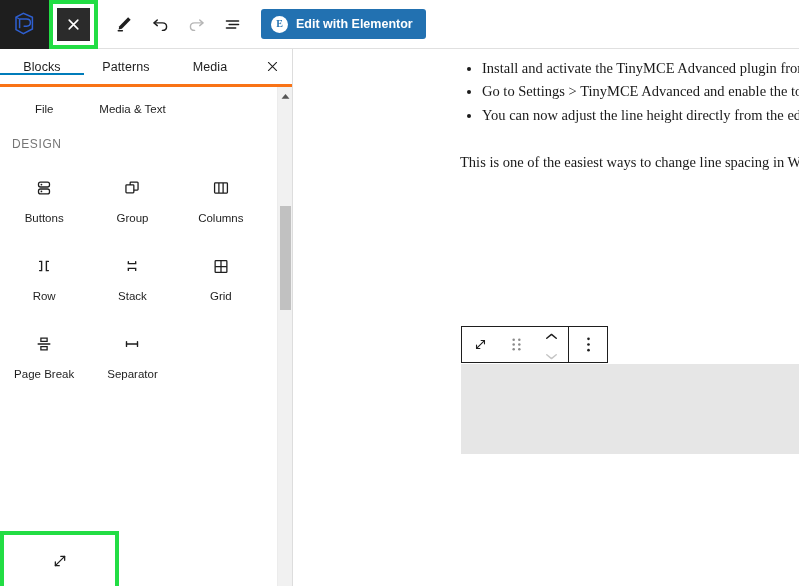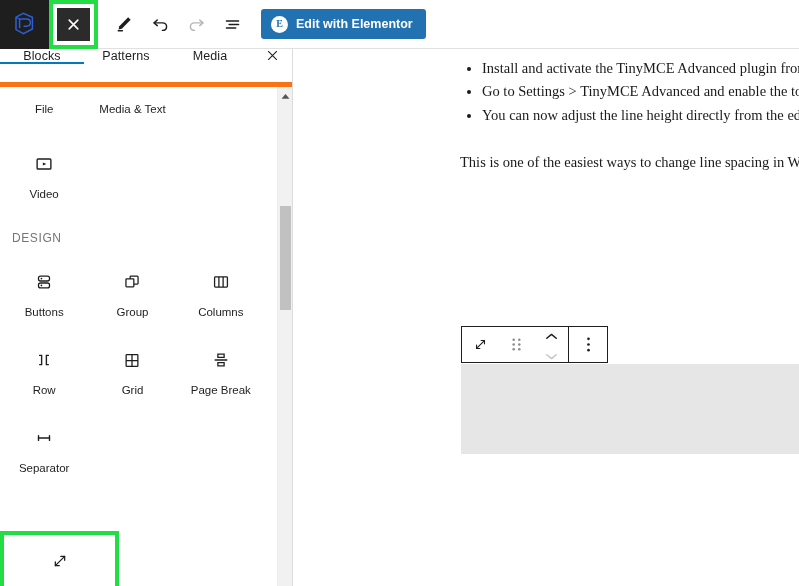--- a/index.html
+++ b/index.html
@@ -78,22 +78,22 @@
     position: absolute; top: 49px; left: 0;
     width: 293px; height: 537px;
     background: #ffffff;
     border-right: 1px solid #ddd;
     overflow: hidden;
   }
 
   .panel-tabs {
     position: relative;
     height: 38px;
-    display: flex; align-items: flex-start;
-    border-bottom: 5px solid #f97316;
+    display: flex; align-items: center;
+    border-bottom: 3px solid #f97316;
   }
   .ptab {
     flex: 1 1 0; display:flex; align-items:center; justify-content:center;
     font-size: 12.5px; color: #1e1e1e; cursor: pointer;
     position: relative; letter-spacing: .1px;
   }
   .ptab.active::after {
     content:""; position:absolute; left:0; right:0; bottom:-1px;
     height: 2px; background: #007cba;
   }
@@ -324,33 +324,20 @@
 
       <div class="grid" style="margin-top:6px;">
         <div class="block-cell label-only">
           <span class="blabel">File</span>
         </div>
         <div class="block-cell label-only">
           <span class="blabel">Media &amp; Text</span>
         </div>
       </div>
 
-      <div class="grid" style="margin-top:16px;">
-        <div class="block-cell">
-          <span class="bicon">
-            <svg width="22" height="22" viewBox="0 0 24 24" fill="none" stroke="#1e1e1e" stroke-width="1.5">
-              <rect x="4.5" y="6.5" width="15" height="11" rx="1"></rect>
-              <path d="M10.8 10.3 L14.6 12 L10.8 13.7 Z" fill="#1e1e1e" stroke="none"></path>
-            </svg>
-          </span>
-          <span class="blabel">Video</span>
-        </div>
-        <div class="block-cell"></div>
-        <div class="block-cell"></div>
-      </div>
 
       <div class="section-title" style="margin-top:10px;">DESIGN</div>
 
       <div class="grid" style="margin-top:16px;">
 
         <div class="block-cell">
           <span class="bicon">
             <svg width="22" height="22" viewBox="0 0 24 24" fill="none" stroke="#1e1e1e" stroke-width="1.4">
               <rect x="6" y="5.5" width="12" height="5.4" rx="2.2"></rect>
               <rect x="6" y="13.1" width="12" height="5.4" rx="2.2"></rect>
@@ -384,20 +371,29 @@
         <div class="block-cell">
           <span class="bicon">
             <svg width="22" height="22" viewBox="0 0 24 24" fill="none" stroke="#1e1e1e" stroke-width="1.5" stroke-linecap="round">
               <path d="M7.2 7 H9.4 V17 H7.2"></path>
               <path d="M16.8 7 H14.6 V17 H16.8"></path>
             </svg>
           </span>
           <span class="blabel">Row</span>
         </div>
 
+        <div class="block-cell">
+          <span class="bicon">
+            <svg width="22" height="22" viewBox="0 0 24 24" fill="none" stroke="#1e1e1e" stroke-width="1.5" stroke-linecap="round">
+              <path d="M8 7.2 V9.4 H16 V7.2"></path>
+              <path d="M8 16.8 V14.6 H16 V16.8"></path>
+            </svg>
+          </span>
+          <span class="blabel">Stack</span>
+        </div>
 
         <div class="block-cell">
           <span class="bicon">
             <svg width="22" height="22" viewBox="0 0 24 24" fill="none" stroke="#1e1e1e" stroke-width="1.4">
               <rect x="5.6" y="6.2" width="12.8" height="12.8" rx="0.8"></rect>
               <path d="M12 6.2 V19 M5.6 12.6 H18.4"></path>
             </svg>
           </span>
           <span class="blabel">Grid</span>
         </div>

